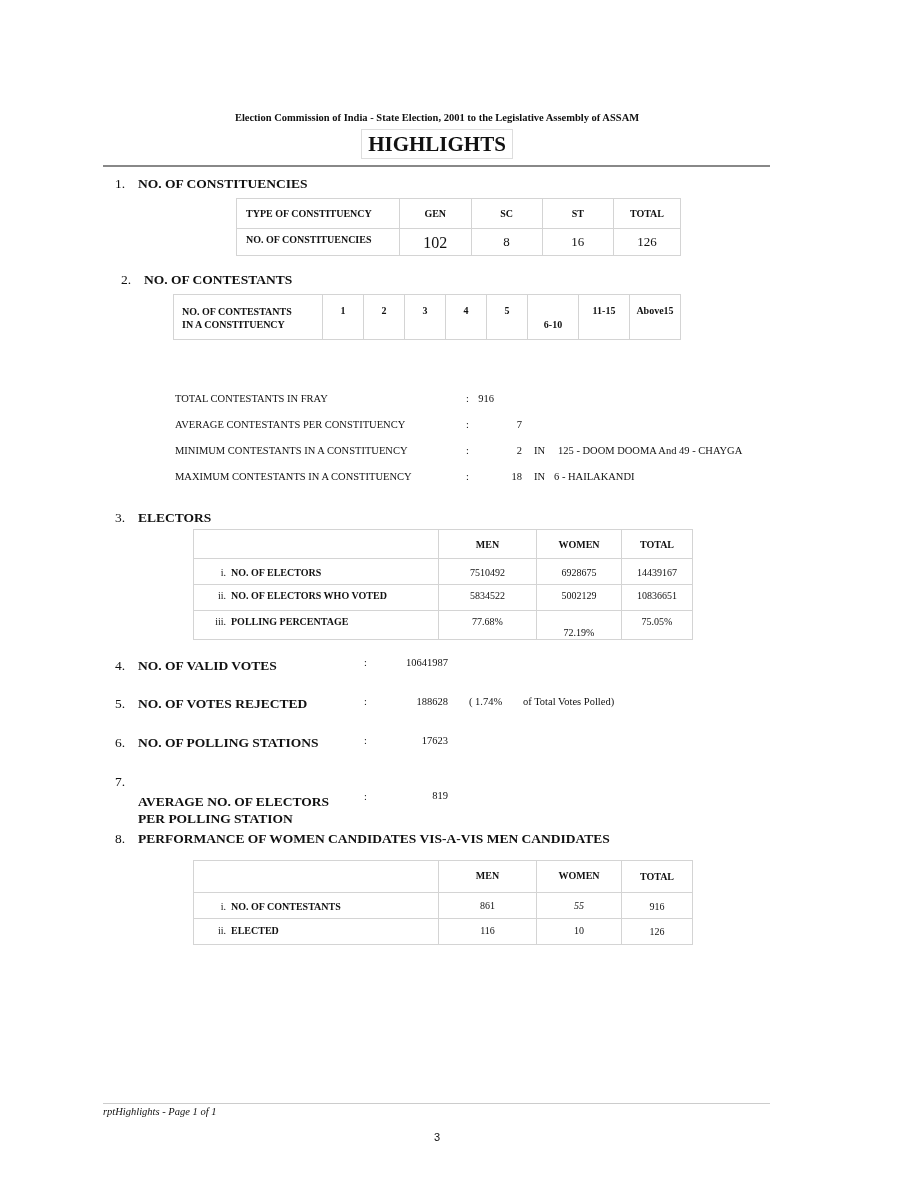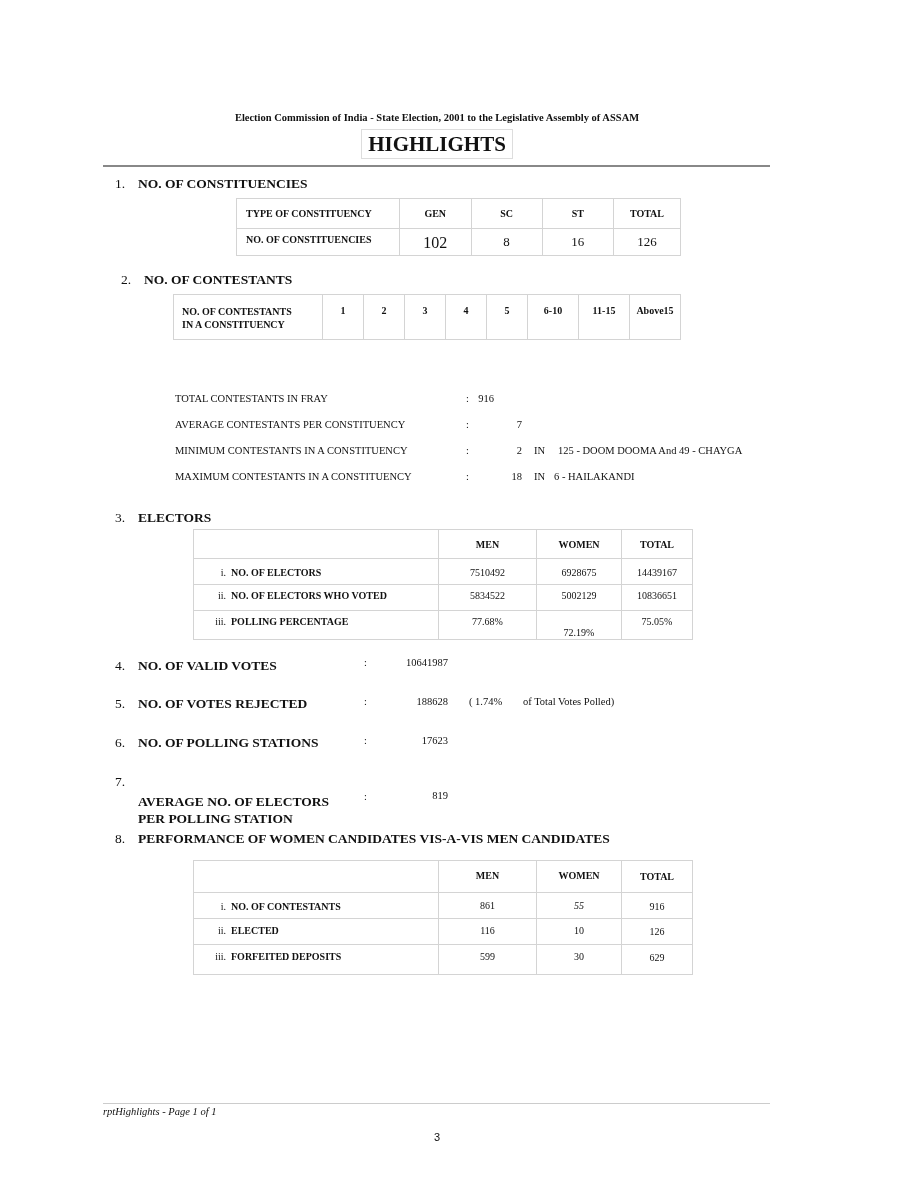--- a/index.html
+++ b/index.html
@@ -59,21 +59,21 @@
       <tr style="height:45px;">
     <td class="b" style="width:140px; padding:10px 0 0 8px; line-height:13px;">
       <div>NO. OF CONTESTANTS</div>
       <div>IN A CONSTITUENCY</div>
     </td>
     <td class="b c" style="width:38px; padding-top:10px;">1</td>
     <td class="b c" style="width:38px; padding-top:10px;">2</td>
     <td class="b c" style="width:38px; padding-top:10px;">3</td>
     <td class="b c" style="width:38px; padding-top:10px;">4</td>
     <td class="b c" style="width:38px; padding-top:10px;">5</td>
-    <td class="b c" style="width:48px; padding-top:10px;">6-10</td>
+    <td class="b c" style="width:48px; padding-top:24px;">6-10</td>
     <td class="b c" style="width:48px; padding-top:10px;">11-15</td>
     <td class="b c" style="padding-top:10px;">Above15</td>
   </tr>
 </tbody>
   </table>
 
 <div class="abs row-text" style="left:175px; top:393px;">TOTAL CONTESTANTS IN FRAY</div>
 <div class="abs row-text" style="left:466px; top:393px;">:</div>
 <div class="abs row-text" style="left:478px; top:393px; width:16px; text-align:right;">916</div>
 
@@ -167,24 +167,18 @@
     <td class="c" style="padding-top:7px;">861</td>
     <td class="c" style="padding-top:7px;font-style:italic;">55</td>
     <td class="c" style="padding-top:8px;">916</td>
   </tr>
   <tr style="height:26px;">
     <td style="padding:6px 0 0 0;"><span style="display:inline-block; width:32px; text-align:right; margin-right:5px;">ii.</span><span class="b">ELECTED</span></td>
     <td class="c" style="padding-top:6px;margin-top:40px;">116</td>
     <td class="c" style="padding-top:6px;">10</td>
     <td class="c" style="padding-top:7px;">126</td>
   </tr>
-  <tr style="height:30px;">
-    <td style="padding:6px 0 0 0;"><span style="display:inline-block; width:32px; text-align:right; margin-right:5px;">iii.</span><span class="b">FORFEITED DEPOSITS</span></td>
-    <td class="c" style="padding-top:6px;">599</td>
-    <td class="c" style="padding-top:6px;">30</td>
-    <td class="c" style="padding-top:7px;">629</td>
-  </tr>
 </tbody>
   </table>
 
 <div class="abs hr-bottom"></div>
 <div class="abs footer">rptHighlights - Page 1 of  1</div>
 <div class="abs pagenum">3</div>
 
 </body></html>

